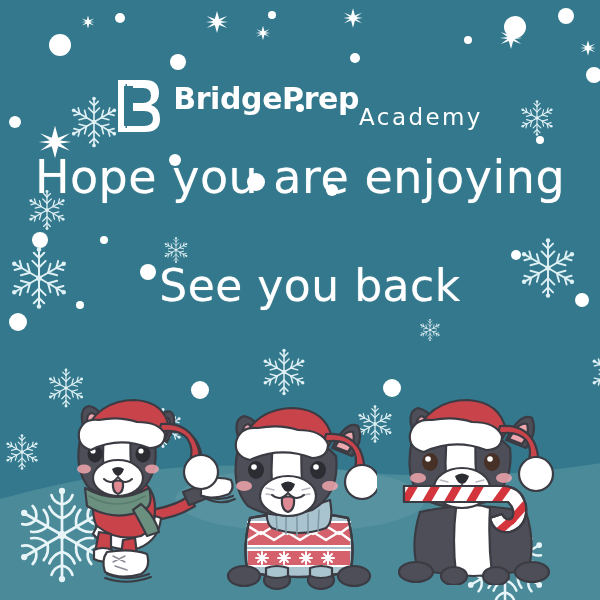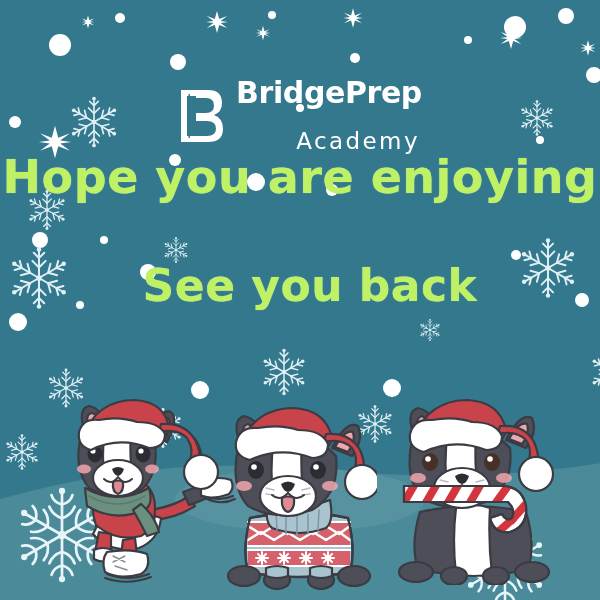--- a/index.html
+++ b/index.html
@@ -11,39 +11,39 @@
   #bgsvg{position:absolute;inset:0;width:600px;height:600px;display:block;}
 
   
   .logo-wrap{
     position:absolute;left:0;top:78px;width:600px;
     display:flex;align-items:center;justify-content:center;gap:12px;
     z-index:5;
   }
   .logo-mark{width:46px;height:56px;flex:none;}
   .logo-text{
-    display:flex;flex-direction:column;align-items:flex-start;
+    display:flex;flex-direction:row;align-items:flex-start;
     line-height:1;color:#ffffff;
   }
   .logo-top{
     font-family:"DejaVu Sans",sans-serif;
     font-size:30px;font-weight:bold;letter-spacing:-0.4px;
   }
   .logo-bottom{
     font-family:"DejaVu Sans",sans-serif;
     font-size:23px;font-weight:normal;letter-spacing:2.4px;
     margin-top:22px;align-self:flex-end;padding-right:2px;
   }
 
   
   .headline-block{
     position:absolute;left:0;width:600px;text-align:center;z-index:5;
-    color:#bef264;
+    color:#ffffff;
     font-family:"DejaVu Sans",sans-serif;
-    font-weight:bold;
+    font-weight:normal;
   }
   #headline1{top:152px;}
   #headline2{top:262px;}
   .hl-line{
     display:block;
     letter-spacing:0.5px;
     text-shadow:0 0 1px rgba(255,255,255,0.55);
   }
   .hl-a{font-size:46px;line-height:50px;}
   .hl-b{font-size:46px;line-height:50px;}

